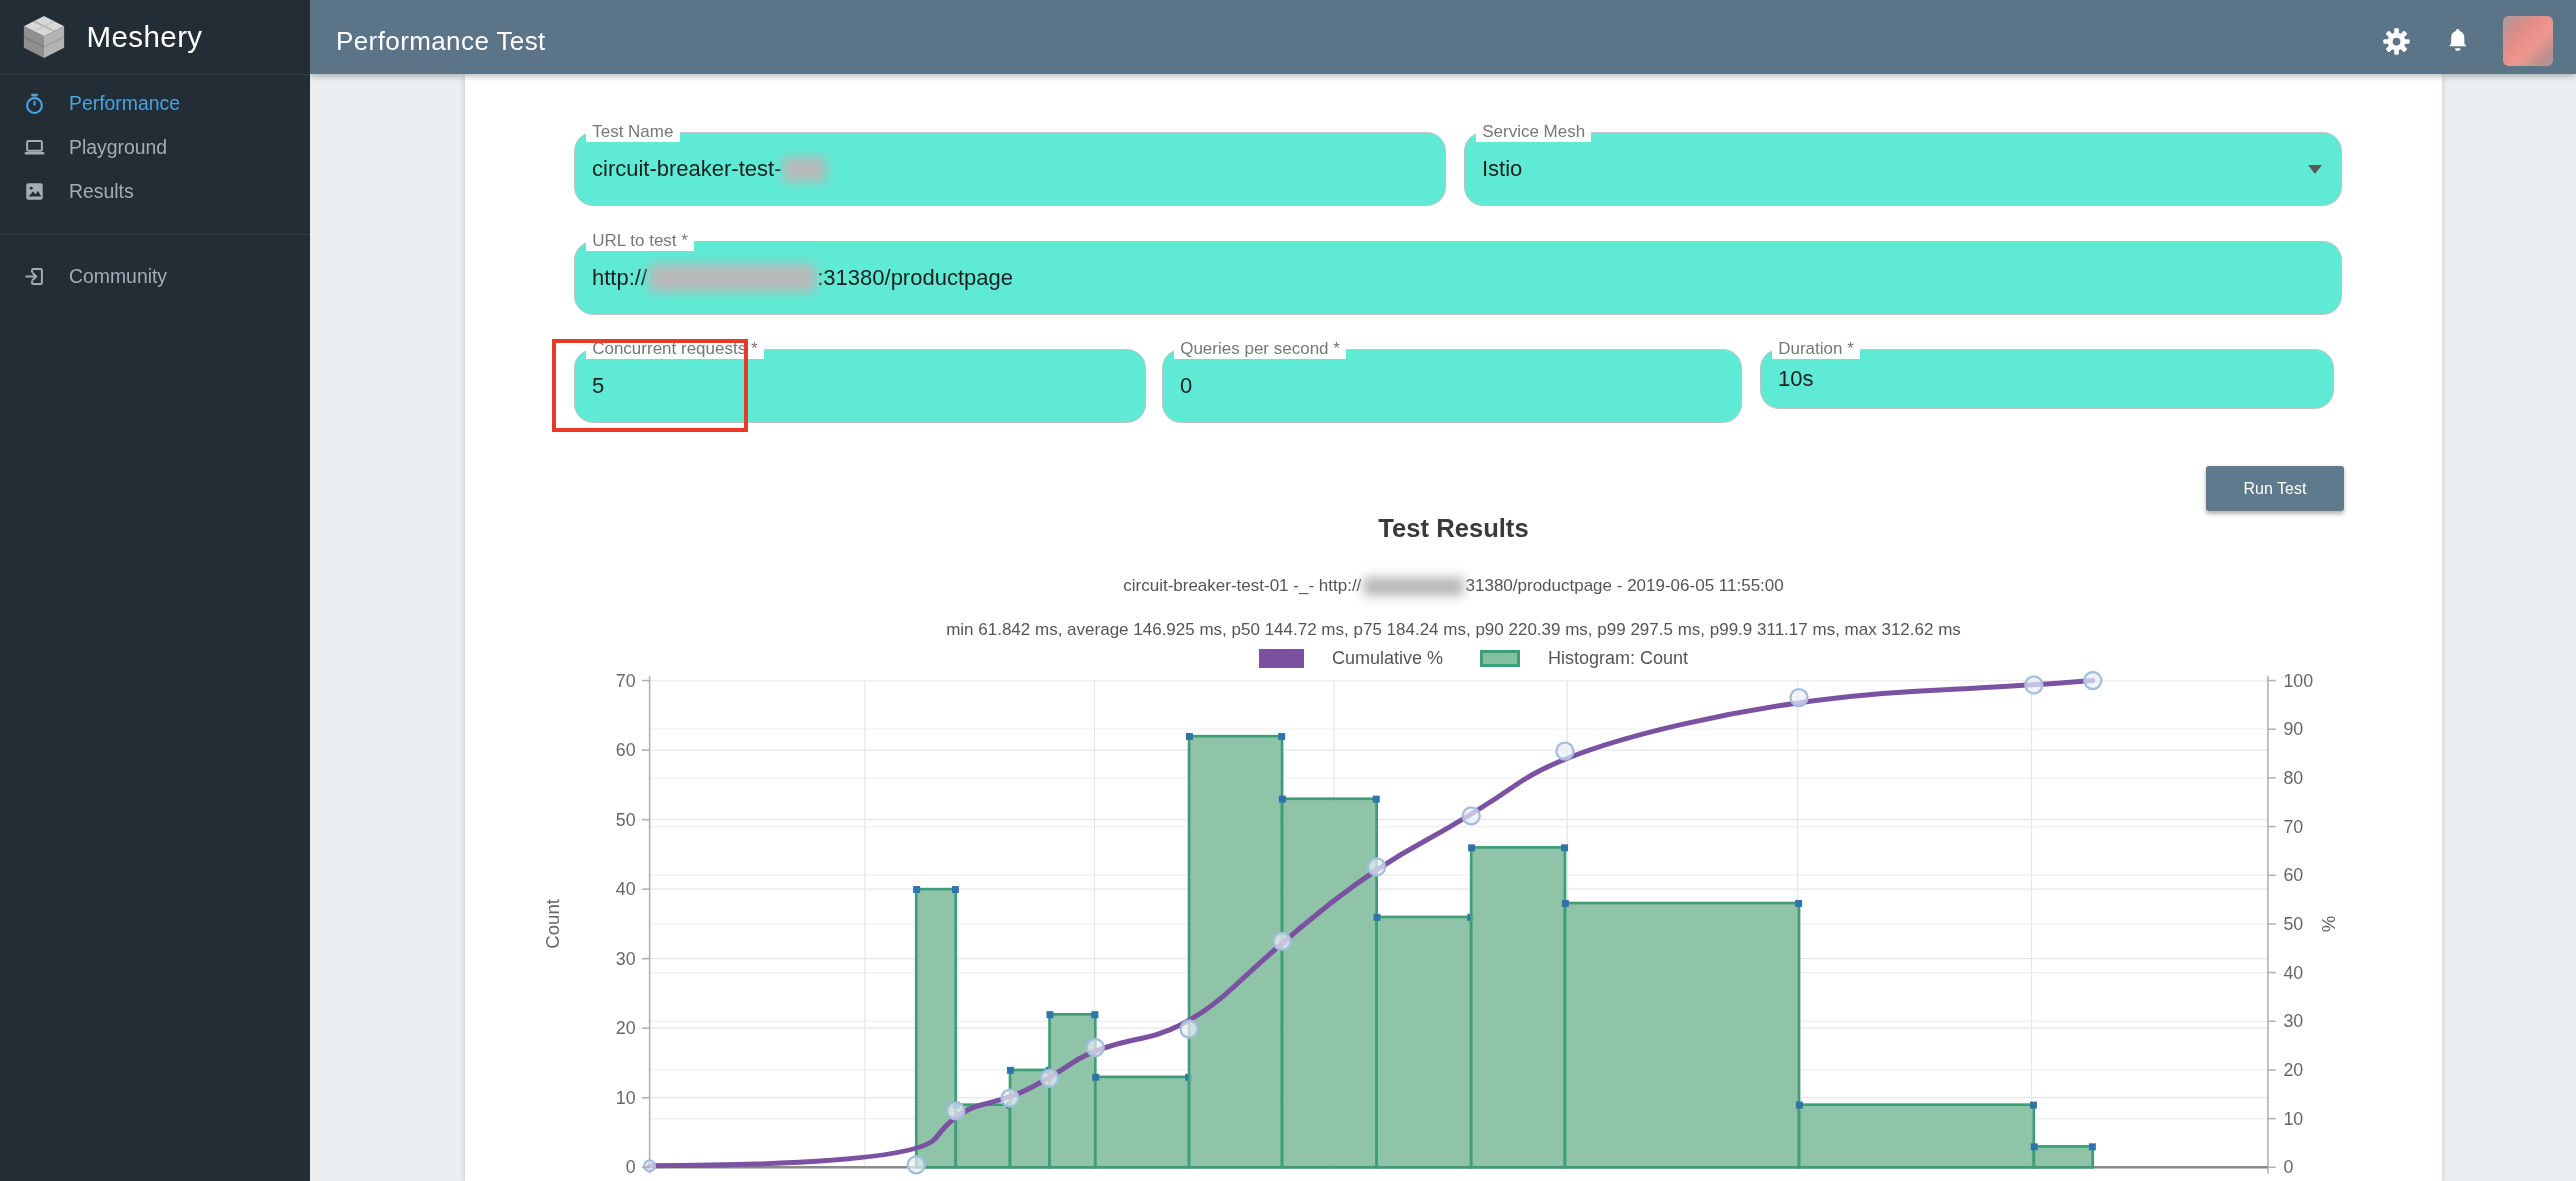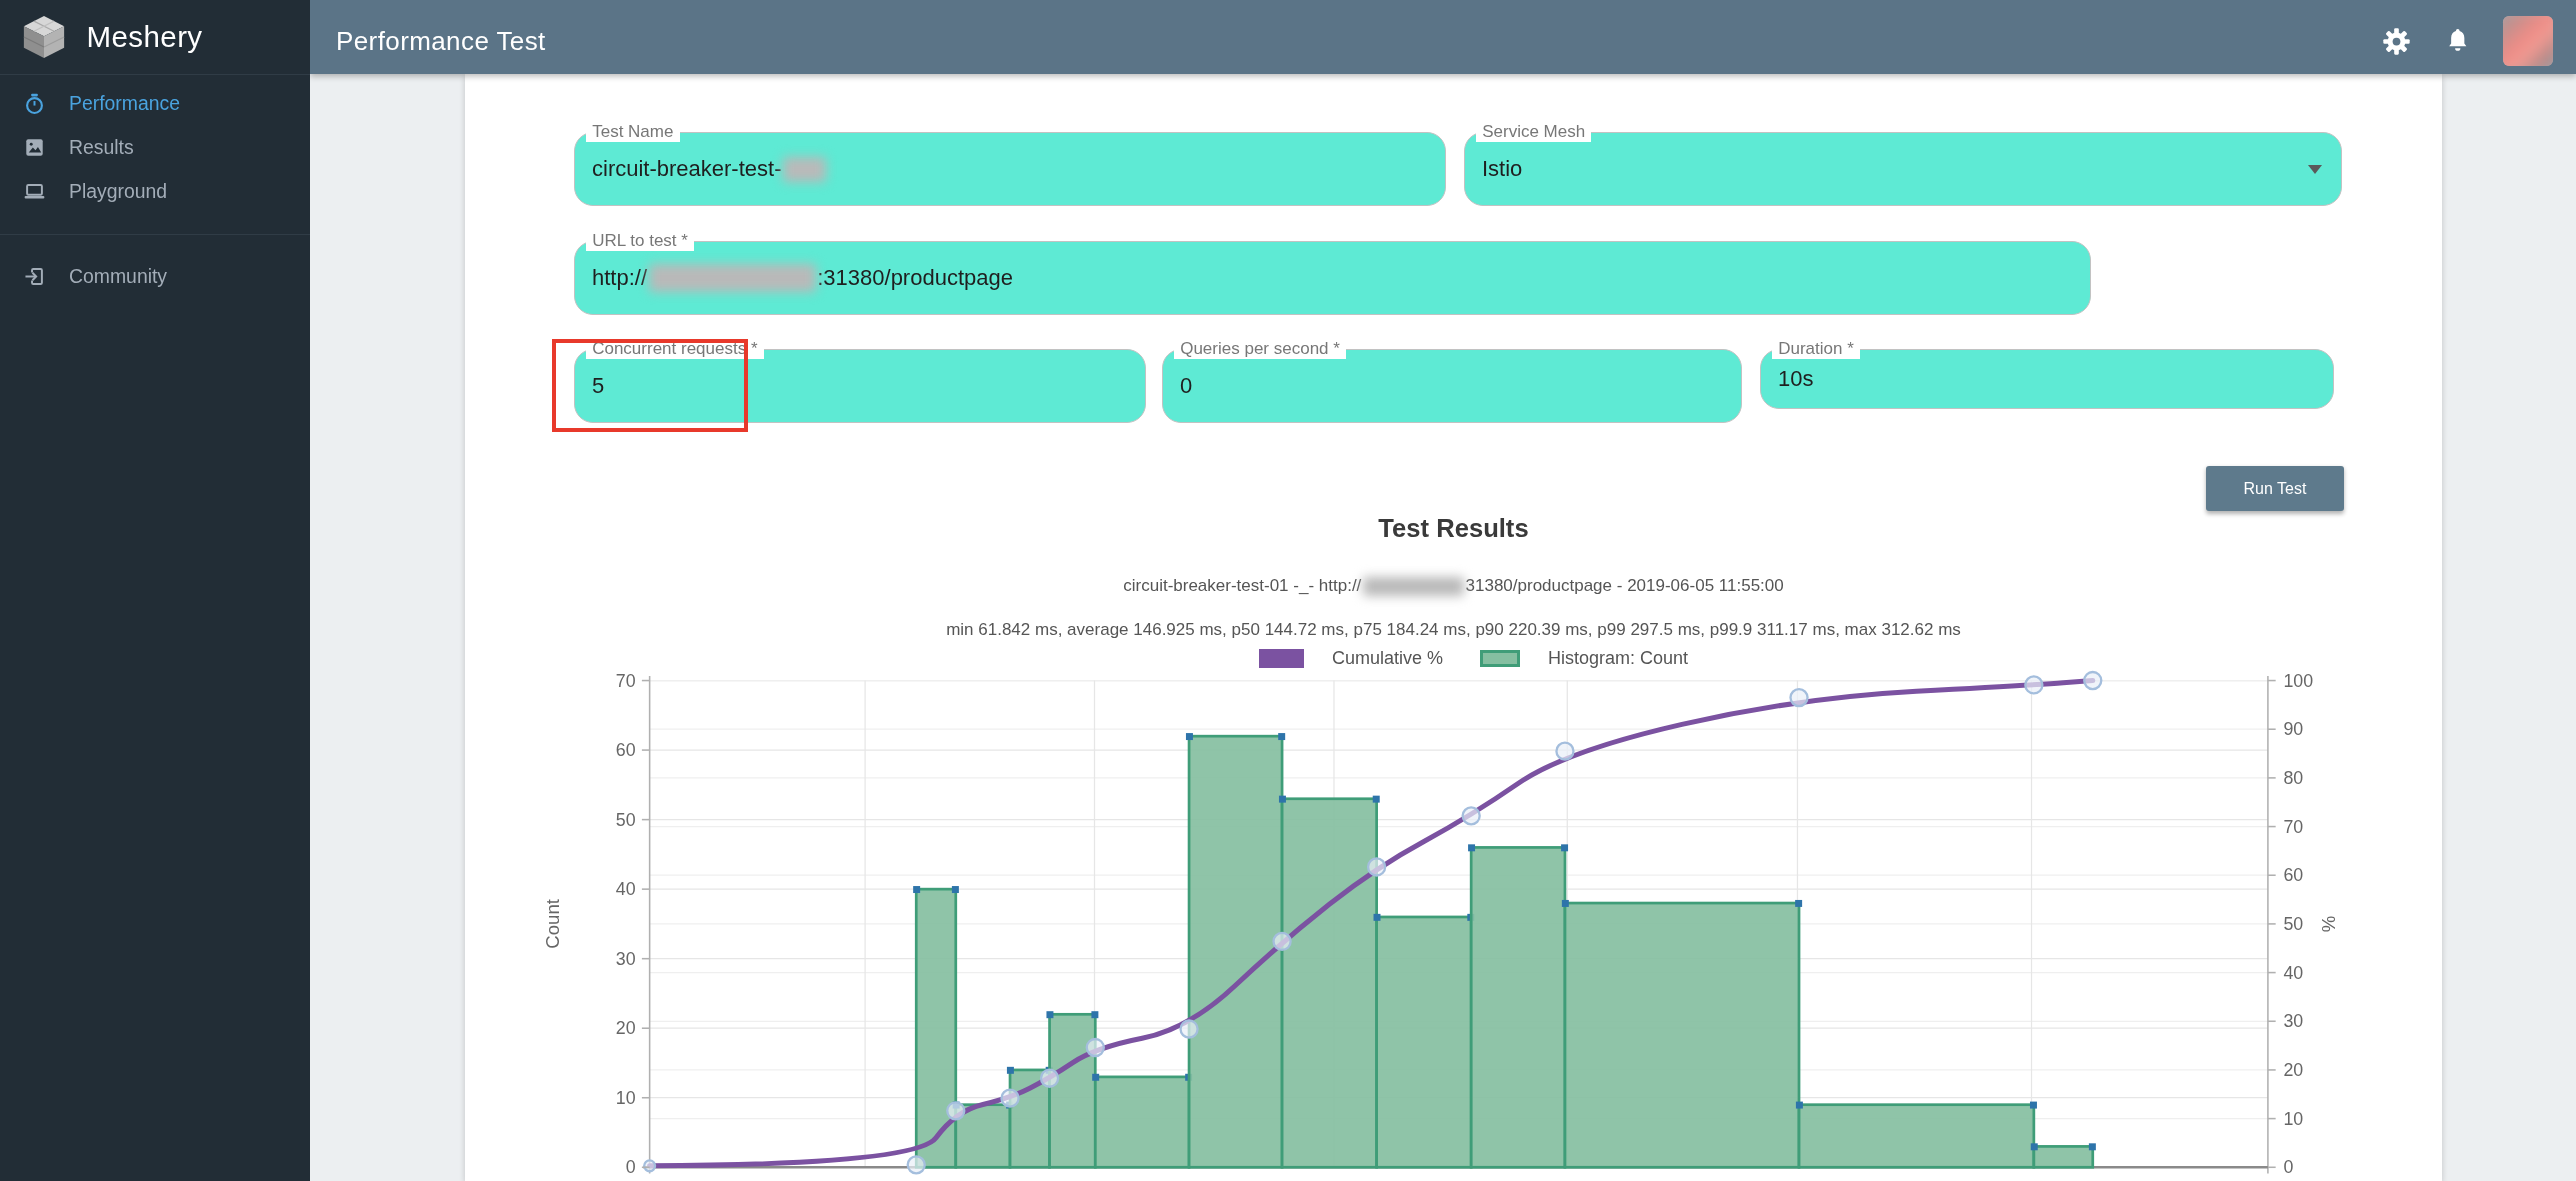--- a/index.html
+++ b/index.html
@@ -82,32 +82,32 @@
       <div class="nav-item active">
         <svg width="23" height="23" viewBox="0 0 28 28">
           <rect x="10" y="2" width="8" height="3.4" rx="1" fill="#4aa3df"></rect>
           <circle cx="14" cy="16.5" r="9" fill="none" stroke="#4aa3df" stroke-width="2.6"></circle>
           <line x1="14" y1="16.5" x2="14" y2="11" stroke="#4aa3df" stroke-width="2.4"></line>
         </svg>
         <span>Performance</span>
       </div>
       <div class="nav-item">
         <svg width="23" height="23" viewBox="0 0 28 28">
+          <rect x="5" y="6" width="18" height="12" rx="1.5" fill="none" stroke="#a3adb8" stroke-width="2.4"></rect>
+          <rect x="2" y="19.5" width="24" height="3" rx="1.2" fill="#a3adb8"></rect>
+        </svg>
+        <span>Playground</span>
+      </div>
+      <div class="nav-item">
+        <svg width="23" height="23" viewBox="0 0 28 28">
           <rect x="4" y="4" width="20" height="20" rx="2.5" fill="#a3adb8"></rect>
           <path d="M7 20 l5 -6 3.2 3.4 3 -4 4 6.6 z" fill="#222d36"></path>
           <circle cx="10" cy="10" r="1.8" fill="#222d36"></circle>
         </svg>
         <span>Results</span>
-      </div>
-      <div class="nav-item">
-        <svg width="23" height="23" viewBox="0 0 28 28">
-          <rect x="5" y="6" width="18" height="12" rx="1.5" fill="none" stroke="#a3adb8" stroke-width="2.4"></rect>
-          <rect x="2" y="19.5" width="24" height="3" rx="1.2" fill="#a3adb8"></rect>
-        </svg>
-        <span>Playground</span>
       </div>
       <div class="side-divider"></div>
       <div class="nav-footer">
         <div class="nav-item">
           <svg width="23" height="23" viewBox="0 0 28 28">
             <path d="M11 9 V6.5 a1.5 1.5 0 0 1 1.5 -1.5 h9 a1.5 1.5 0 0 1 1.5 1.5 v15 a1.5 1.5 0 0 1 -1.5 1.5 h-9 a1.5 1.5 0 0 1 -1.5 -1.5 V19" fill="none" stroke="#a3adb8" stroke-width="2.4"></path>
             <line x1="3" y1="14" x2="15" y2="14" stroke="#a3adb8" stroke-width="2.4"></line>
             <path d="M11.5 9.5 L16 14 l-4.5 4.5" fill="none" stroke="#a3adb8" stroke-width="2.4"></path>
           </svg>
           <span>Community</span>
@@ -153,21 +153,21 @@
       </div>
     </div>
     <div class="field" style="left:999px; top:58px; width:878px; height:74px;">
       <span class="flabel">Service Mesh</span>
       <div class="fvalue">
           <span>Istio</span>
         </div>
       <span class="select-arrow"></span>
     </div>
 
-    <div class="field" style="left:109px; top:167px; width:1517px; height:74px;text-decoration:underline;">
+    <div class="field" style="left:109px; top:167px; width:1768px; height:74px;text-decoration:underline;">
       <span class="flabel">URL to test *</span>
       <div class="fvalue">
         <span>http://</span>
         <span class="blur" style="width:167px; height:28px; margin:0 1.6px;"></span>
         <span>:31380/productpage</span>
       </div>
     </div>
 
     <div class="field" style="left:109px; top:275px; width:572px; height:74px;">
       <span class="flabel">Concurrent requests *</span>

